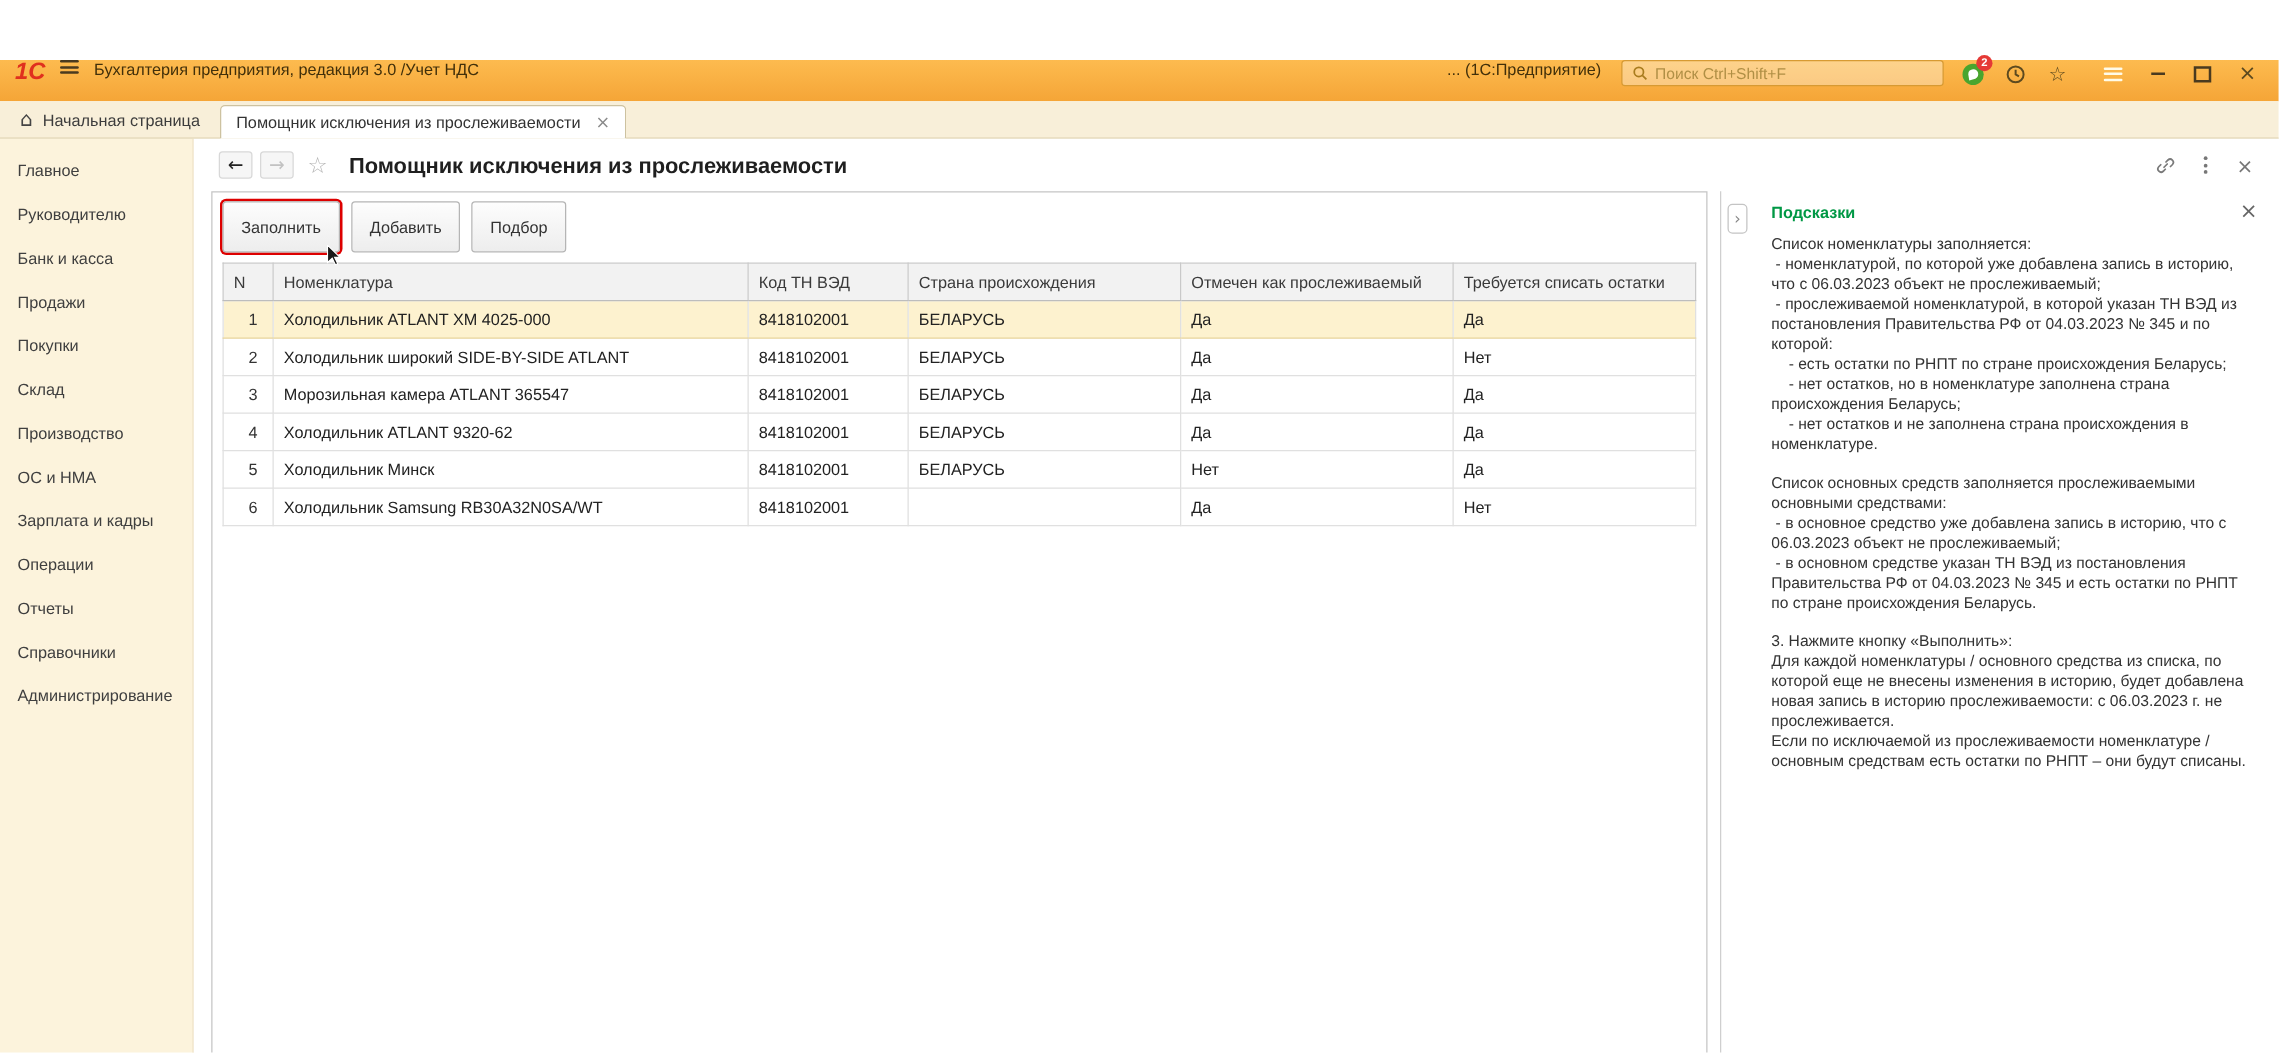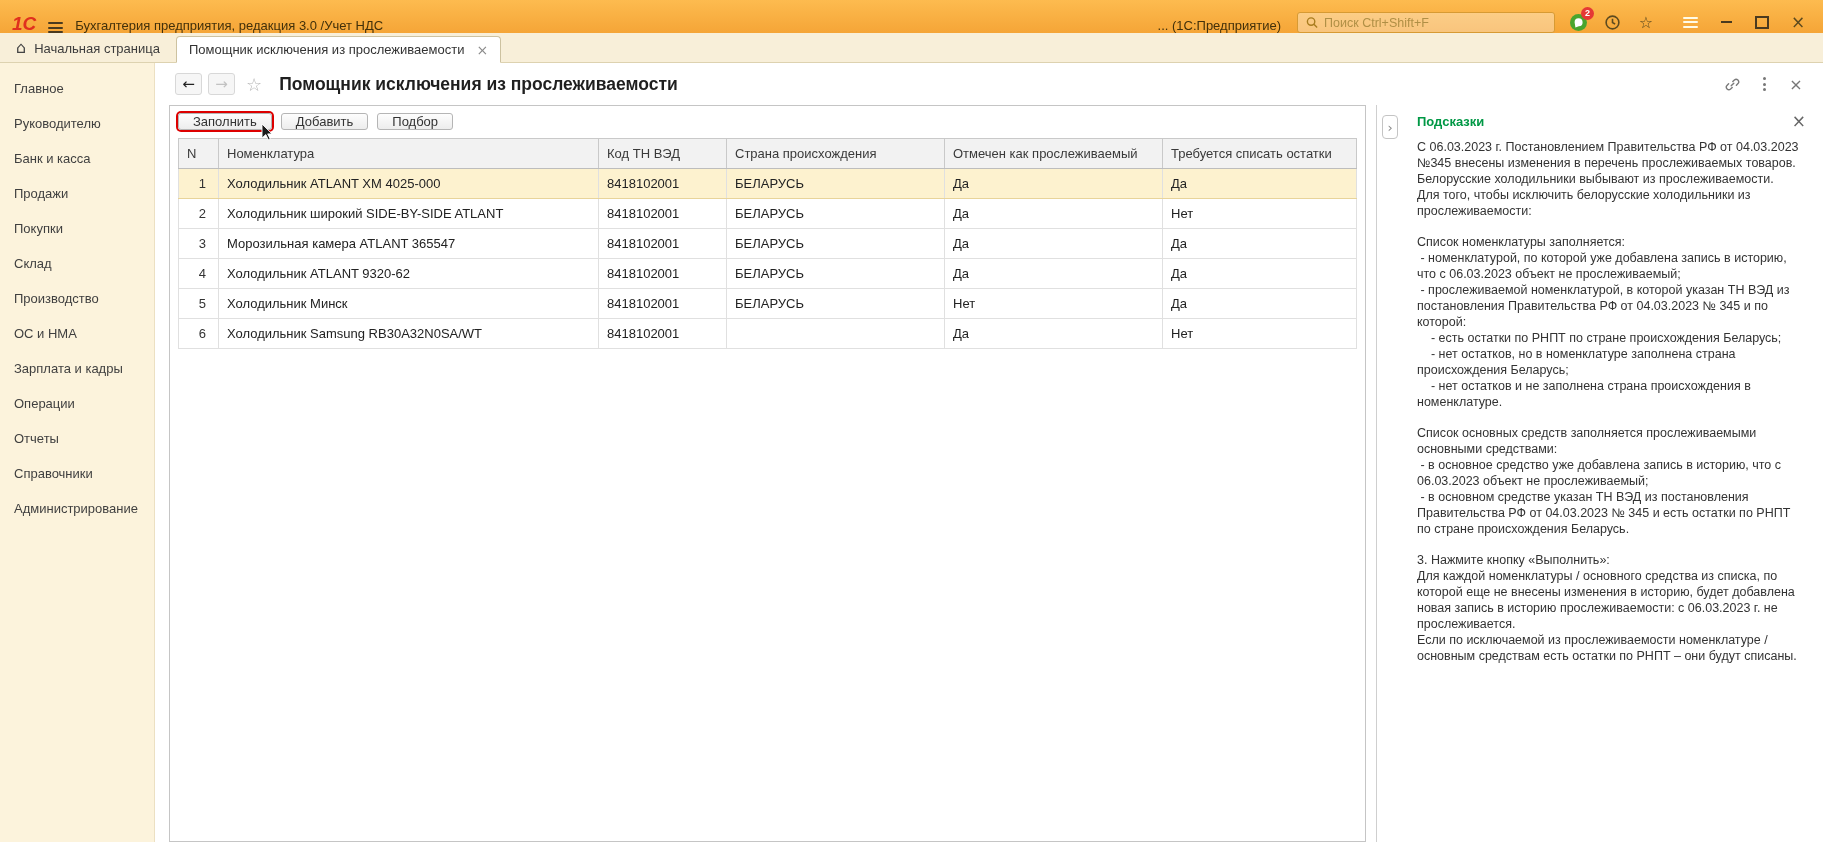--- a/index.html
+++ b/index.html
@@ -3,21 +3,21 @@
 <meta charset="utf-8">
 <style>
   * { margin:0; padding:0; box-sizing:border-box; }
   html,body { width:1823px; height:842px; overflow:hidden; }
   body { font-family:"Liberation Sans","DejaVu Sans",sans-serif; font-size:13px; color:#333; background:#fff; cursor:default; }
   button { font:inherit; cursor:default; }
   .glyph { font-family:"DejaVu Sans",sans-serif; }
   .spacer { flex:1; }
 
   
-  .topbar { height:33px; background:linear-gradient(180deg,var(--topbar_top,#fdbb4f),var(--topbar_bottom,#f5a537)); display:flex; align-items:flex-end; padding:0 14px 0 12px; gap:12px; }
+  .topbar { height:33px; background:linear-gradient(180deg,var(--topbar_top,#fdbb4f),var(--topbar_bottom,#f5a537)); display:flex; align-items:flex-start; padding:0 14px 0 12px; gap:12px;margin-top:48px; }
   .logo { color:#e0301e; font-weight:bold; font-style:italic; font-size:19px; line-height:1; }
   .bars { display:flex; flex-direction:column; gap:2.5px; }
   .bars i { display:block; width:15px; height:2px; background:#4a3a1f; border-radius:1px; }
   .bars.light i { background:#fffbe8; }
   .win-title { color:#42300a; }
   .session { color:#42300a; margin-right:4px; }
   .search { width:258px; height:21px; background:rgba(255,255,255,0.35); border:1px solid #d79a33; border-radius:3px; display:flex; align-items:center; gap:6px; padding:0 8px; }
   .search input { border:none; outline:none; background:transparent; width:100%; font-size:12.5px; color:#5c4715; font-family:inherit; }
   .search input::placeholder { color:#b08f45; }
   .tb-icon { position:relative; display:flex; align-items:center; justify-content:center; width:22px; height:22px; color:#5d4a1f; }
@@ -54,21 +54,21 @@
   .body-row { flex:1; display:flex; min-height:0; }
 
   
   .form-main { flex:1; min-width:0; display:flex; flex-direction:column; padding:0 10px 0 14px; }
   .page-tabs { display:flex; gap:3px; align-items:flex-end; margin:0 0 -1px 6px; position:relative; z-index:2; }
   .page-tab { border:1px solid #c5c5c5; border-bottom:none; border-radius:3px 3px 0 0; padding:5px 12px; background:#f2eee4; color:#333; }
   .page-tab.active { background:#fff; border-bottom:1px solid #fff; padding-bottom:6px; }
   .page-tab.active .tab-label { border-bottom:1.5px solid var(--tab_underline_red,#cc0000); padding-bottom:1px; }
   .page-panel { flex:1; min-height:0; border:1px solid #c5c5c5; background:#fff; display:flex; flex-direction:column; }
   .cmd-row { display:flex; gap:9px; padding:7px 8px 6px; }
-  .btn { background:linear-gradient(#fdfdfd,#ededed); border:1px solid #b5b5b5; border-radius:3px; padding:0 14px; color:#333; }
+  .btn { background:linear-gradient(#fdfdfd,#ededed); border:1px solid #b5b5b5; border-radius:3px; padding:12px 14px; color:#333; }
   .btn-highlight { position:relative; box-shadow:0 0 0 2px var(--highlight_red,#dd0000); }
   .cursor-icon { position:absolute; right:-2px; bottom:-13px; z-index:5; }
 
   .table-wrap { padding:2px 8px 8px; flex:1; overflow:hidden; }
   table { width:100%; border-collapse:collapse; table-layout:fixed; border:1px solid #c9c9c9; }
   th { background:#f2f2f2; border:1px solid #c9c9c9; border-bottom:1px solid #bdbdbd; font-weight:normal; text-align:left; padding:7px 8px; color:#3a3a3a; white-space:nowrap; overflow:hidden; }
   td { border:1px solid #e0e0e0; padding:7px 8px; white-space:nowrap; overflow:hidden; color:#222; }
   td.num { text-align:right; padding-right:12px; color:#333; }
   .row-selected td { background:var(--selected_row,#fdf2cf); border-top-color:#e8d49a; border-bottom-color:#e8d49a; }
 
@@ -302,22 +302,20 @@
       </div>
 
       <div class="hints">
         <div class="hints-collapse glyph">›</div>
         <div class="hints-header">
           <span class="hints-title">Подсказки</span>
           <span class="hints-close glyph">×</span>
         </div>
         <div class="hints-body">
 
-            <div class="hint-par">С 06.03.2023 г. Постановлением Правительства РФ от 04.03.2023 №345 внесены изменения в перечень прослеживаемых товаров. Белорусские холодильники выбывают из прослеживаемости.
-Для того, чтобы исключить белорусские холодильники из прослеживаемости:</div>
 
 
             <div class="hint-par">Список номенклатуры заполняется:
  - номенклатурой, по которой уже добавлена запись в историю, что с 06.03.2023 объект не прослеживаемый;
  - прослеживаемой номенклатурой, в которой указан ТН ВЭД из постановления Правительства РФ от 04.03.2023 № 345 и по которой:
     - есть остатки по РНПТ по стране происхождения Беларусь;
     - нет остатков, но в номенклатуре заполнена страна происхождения Беларусь;
     - нет остатков и не заполнена страна происхождения в номенклатуре.</div>
 
             <div class="hint-par">Список основных средств заполняется прослеживаемыми основными средствами:

